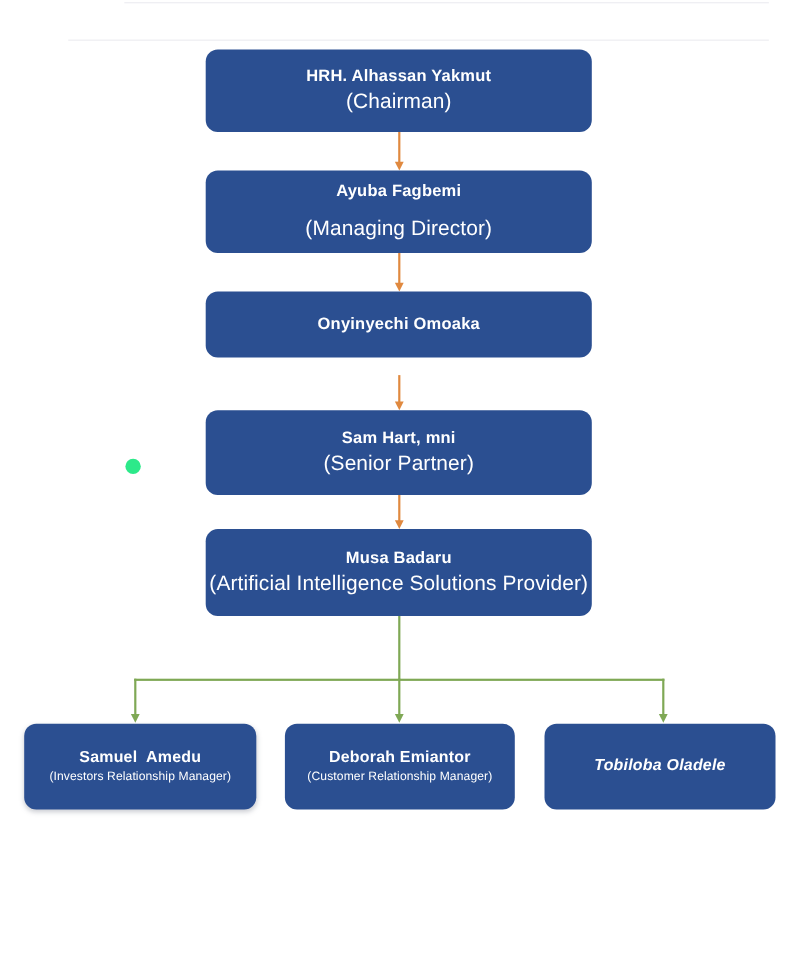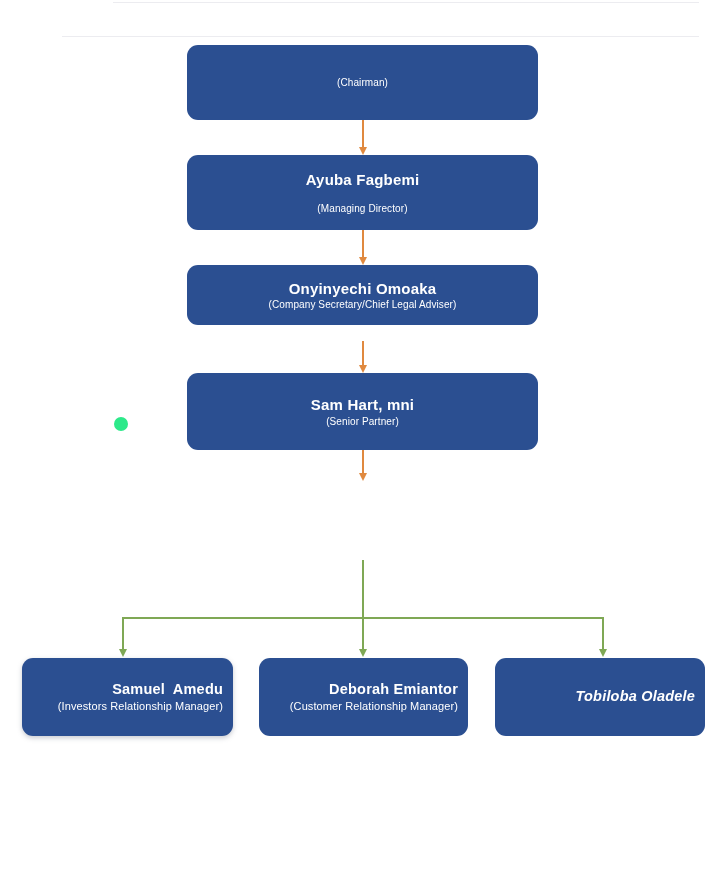--- a/index.html
+++ b/index.html
@@ -43,37 +43,37 @@
     line-height: 1.32;
     padding: 4px 10px;
   }
   .node .name {
     font-weight: bold;
     font-size: 15px;
     letter-spacing: .2px;
     white-space: pre;
   }
   .node .role {
-    font-size: 10px;
+    font-size: 19px;
     font-weight: normal;
     letter-spacing: .1px;
     margin-top: 0;
     white-space: pre;
   }
 
   
   .node.spine { left: 187px; width: 351px; }
   .node.n1 { top: 45px;  height: 75px; }
   .node.n2 { top: 155px; height: 75px; gap: 12px; }
   .node.n3 { top: 265px; height: 60px; }
   .node.n4 { top: 373px; height: 77px; }
   .node.n5 { top: 481px; height: 79px; }
 
   
-  .node.leaf { top: 658px; height: 78px; align-items: flex-end; }
+  .node.leaf { top: 658px; height: 78px; }
   .node.leaf .name { font-size: 14.5px; }
   .node.leaf .role { font-size: 11px; margin-top: 0; }
   .node.l1 { left: 22px;  width: 211px;
              box-shadow: 0 2px 5px rgba(120,125,140,.40); }
   .node.l2 { left: 259px; width: 209px; }
   .node.l3 { left: 495px; width: 210px; font-style: italic; }
 
   
   .oconn {
     position: absolute;
@@ -129,46 +129,50 @@
 </style>
 </head>
 <body>
 
 <div id="chart-canvas">
 
   <div class="hrule top-1"></div>
   <div class="hrule top-2"></div>
 
   <div class="node spine n1">
+    <div class="name">HRH. Alhassan Yakmut</div>
     <div class="role">(Chairman)</div>
   </div>
 
   <div class="oconn c1"></div>
 
   <div class="node spine n2">
     <div class="name">Ayuba Fagbemi</div>
     <div class="role">(Managing Director)</div>
   </div>
 
   <div class="oconn c2"></div>
 
   <div class="node spine n3">
     <div class="name">Onyinyechi Omoaka</div>
-    <div class="role">(Company Secretary/Chief Legal Adviser)</div>
   </div>
 
   <div class="oconn c3"></div>
 
   <div class="node spine n4">
     <div class="name">Sam Hart, mni</div>
     <div class="role">(Senior Partner)</div>
   </div>
 
   <div class="oconn c4"></div>
 
+  <div class="node spine n5">
+    <div class="name">Musa Badaru</div>
+    <div class="role">(Artificial Intelligence Solutions Provider)</div>
+  </div>
 
   <div class="gline gstem"></div>
   <div class="gline gbar"></div>
   <div class="gline gdrop d1"></div>
   <div class="gline gdrop d2"></div>
   <div class="gline gdrop d3"></div>
   <div class="garrow a1"></div>
   <div class="garrow a2"></div>
   <div class="garrow a3"></div>
 

